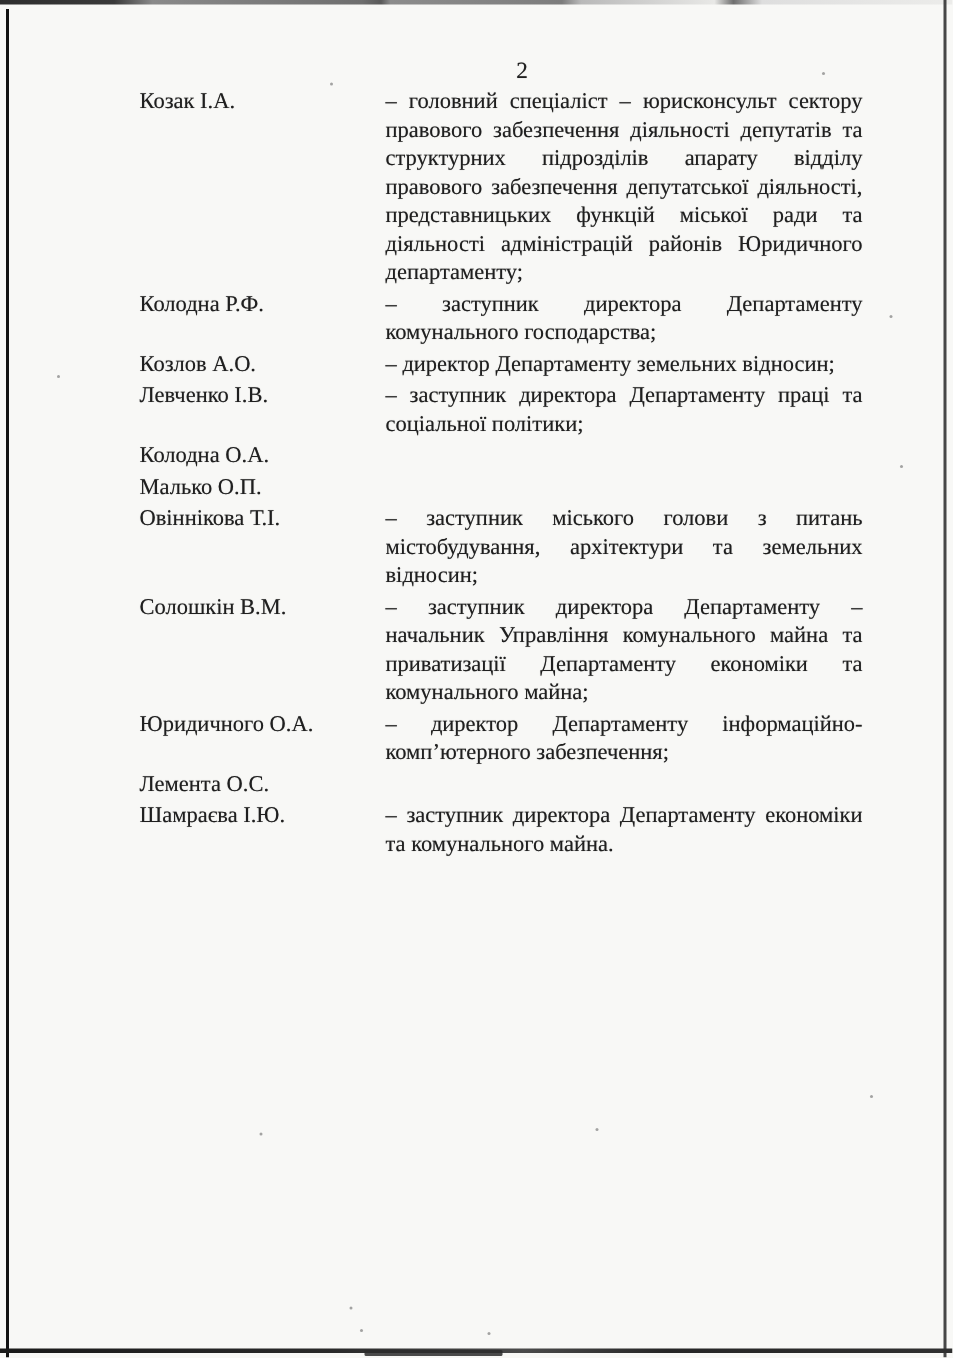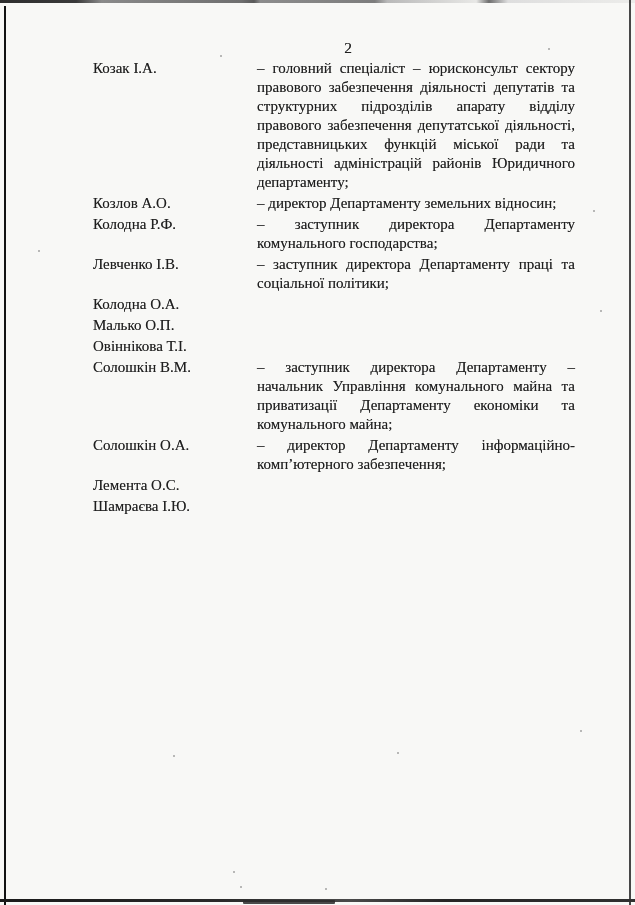--- a/index.html
+++ b/index.html
@@ -93,57 +93,59 @@
 
 <div class="content">
   <div class="page-number">2</div>
   <div id="entries">
   <div class="entry">
     <div class="entry-name">Козак І.А.</div>
     <div class="entry-position">– головний спеціаліст – юрисконсульт сектору правового забезпечення діяльності депутатів та структурних підрозділів апарату відділу правового забезпечення депутатської діяльності, представницьких функцій міської ради та діяльності адміністрацій районів Юридичного департаменту;</div>
   </div>
 
   <div class="entry">
-    <div class="entry-name">Козлов А.О.</div>
-    <div class="entry-position">– директор Департаменту земельних відносин;</div>
+    <div class="entry-name">Колодна Р.Ф.</div>
+    <div class="entry-position">– заступник директора Департаменту комунального господарства;</div>
   </div>
 
   <div class="entry">
-    <div class="entry-name">Колодна Р.Ф.</div>
-    <div class="entry-position">– заступник директора Департаменту комунального господарства;</div>
+    <div class="entry-name">Козлов А.О.</div>
+    <div class="entry-position">– директор Департаменту земельних відносин;</div>
   </div>
 
   <div class="entry">
     <div class="entry-name">Левченко І.В.</div>
     <div class="entry-position">– заступник директора Департаменту праці та соціальної політики;</div>
   </div>
 
   <div class="entry">
     <div class="entry-name">Колодна О.А.</div>
   </div>
 
   <div class="entry">
     <div class="entry-name">Малько О.П.</div>
   </div>
 
   <div class="entry">
     <div class="entry-name">Овіннікова Т.І.</div>
+    <div class="entry-position">– заступник міського голови з питань містобудування, архітектури та земельних відносин;</div>
   </div>
 
   <div class="entry">
     <div class="entry-name">Солошкін В.М.</div>
     <div class="entry-position">– заступник директора Департаменту – начальник Управління комунального майна та приватизації Департаменту економіки та комунального майна;</div>
   </div>
 
   <div class="entry">
-    <div class="entry-name">Солошкін О.А.</div>
+    <div class="entry-name">Юридичного О.А.</div>
     <div class="entry-position">– директор Департаменту інформаційно-комп’ютерного забезпечення;</div>
   </div>
 
   <div class="entry">
     <div class="entry-name">Лемента О.С.</div>
   </div>
 
   <div class="entry">
     <div class="entry-name">Шамраєва І.Ю.</div>
+    <div class="entry-position">– заступник директора Департаменту економіки та комунального майна.</div>
   </div>
 </div>
 </div>
 
 </body></html>

